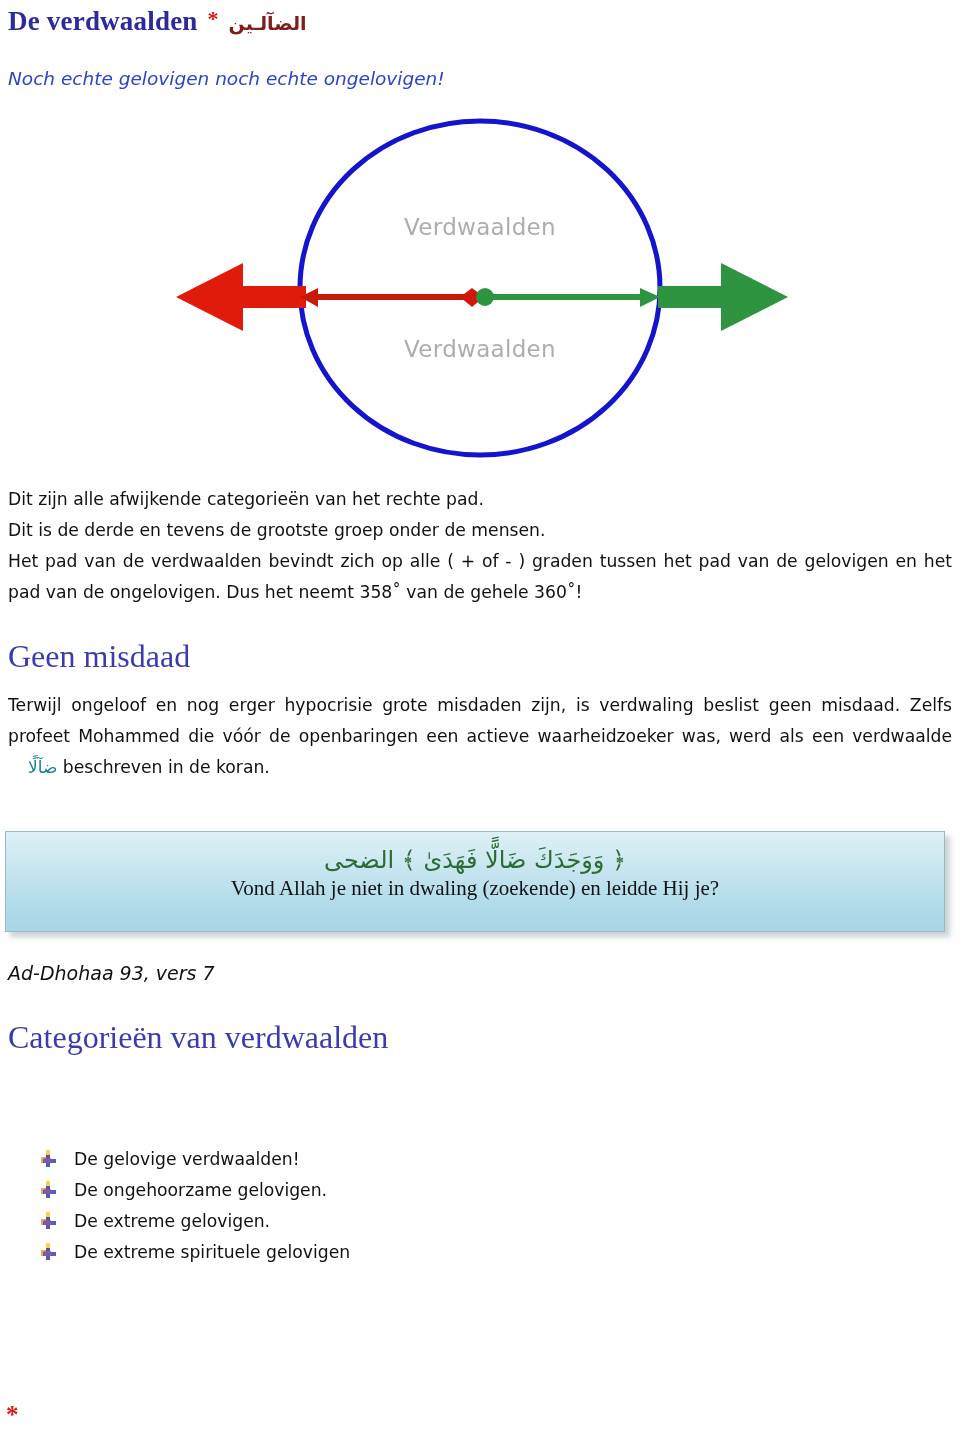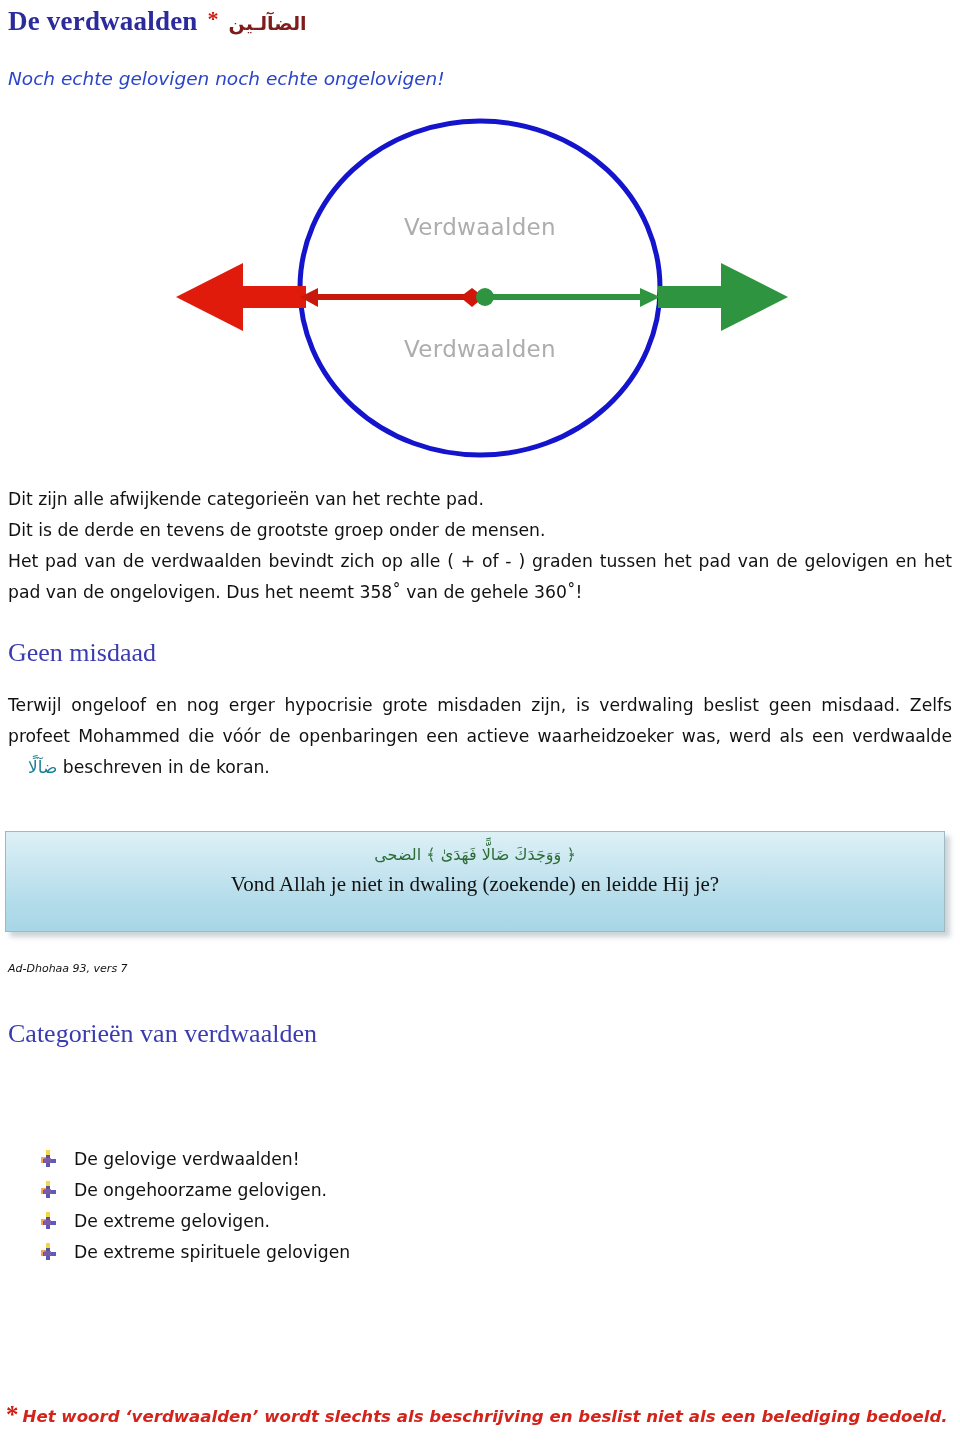--- a/index.html
+++ b/index.html
@@ -102,21 +102,21 @@
 
   .p-line1 { top: 484px; }
   .p-line2 { top: 515px; }
   .p-block3 { top: 546px; }
 
   
   .h-sec {
     position: absolute;
     left: 8px;
     font-family: "Liberation Serif", serif;
-    font-size: 26px;
+    font-size: 32px;
     color: #3b3bb0;
     white-space: nowrap;
   }
   .h-geen { top: 638px; }
   .h-cat  { top: 1019px; }
 
   .arabic-inline {
     font-family: "DejaVu Sans", sans-serif;
     font-size: 17px;
     color: #1a7f96;
@@ -134,39 +134,38 @@
     height: 101px;
     box-sizing: border-box;
     border: 1px solid #9fb9c4;
     background: linear-gradient(to bottom, #ddf0f6 0%, #cfe9f2 25%, #b3dcea 70%, #a8d6e6 100%);
     box-shadow: 5px 5px 5px rgba(120,140,150,0.38);
     text-align: center;
   }
   .quote-ar {
     margin-top: 12px;
     font-family: "DejaVu Sans", sans-serif;
-    font-size: 16px;
+    font-size: 24px;
     color: #2c6b35;
     direction: rtl;
     unicode-bidi: isolate;
     line-height: 1.35;
   }
   .quote-nl {
-    margin-top: 6px;
     font-family: "Liberation Serif", serif;
     font-size: 21px;
     color: #121212;
   }
 
   .caption {
     position: absolute;
     left: 8px;
     top: 962px;
     font-family: "DejaVu Sans", sans-serif;
-    font-size: 11px;
+    font-size: 19px;
     font-style: italic;
     color: #111111;
   }
 
   .lead {
     position: absolute;
     left: 8px;
     top: 1086px;
     font-family: "DejaVu Sans", sans-serif;
     font-size: 17.2px;
@@ -338,16 +337,15 @@
           <rect x="6" y="5" width="4" height="12" fill="#3c3ca8" opacity=".85"></rect>
           <rect x="4" y="8" width="7" height="5" fill="#8a5fa8" opacity=".8"></rect>
         </svg>
       </span>
       <span>De extreme spirituele gelovigen</span>
     </li>
   </ul>
 
   <div class="footer">
     <span class="footer-star">*</span>
-    <span class="footer-text">Het woord ‘verdwaalden’ wordt slechts als beschrijving en beslist niet als een belediging bedoeld.</span>
   </div>
 
 </div>
 
 </body></html>

